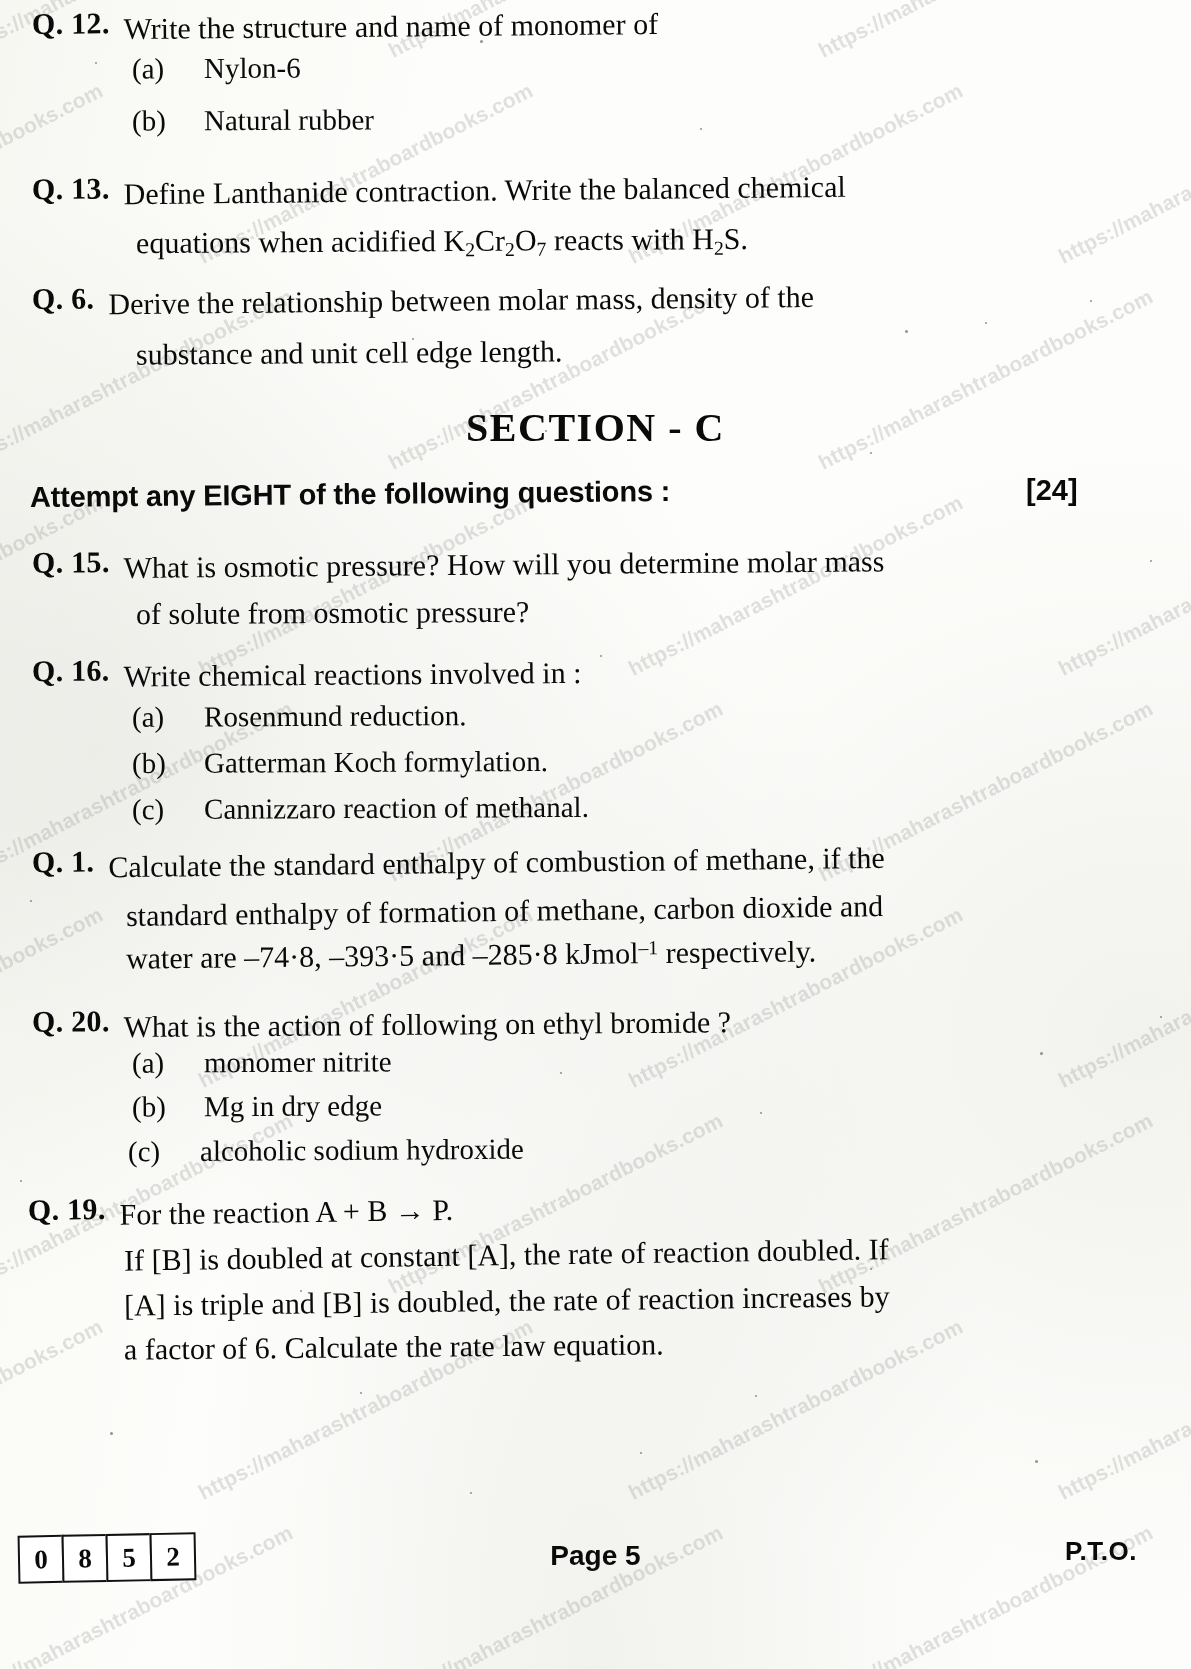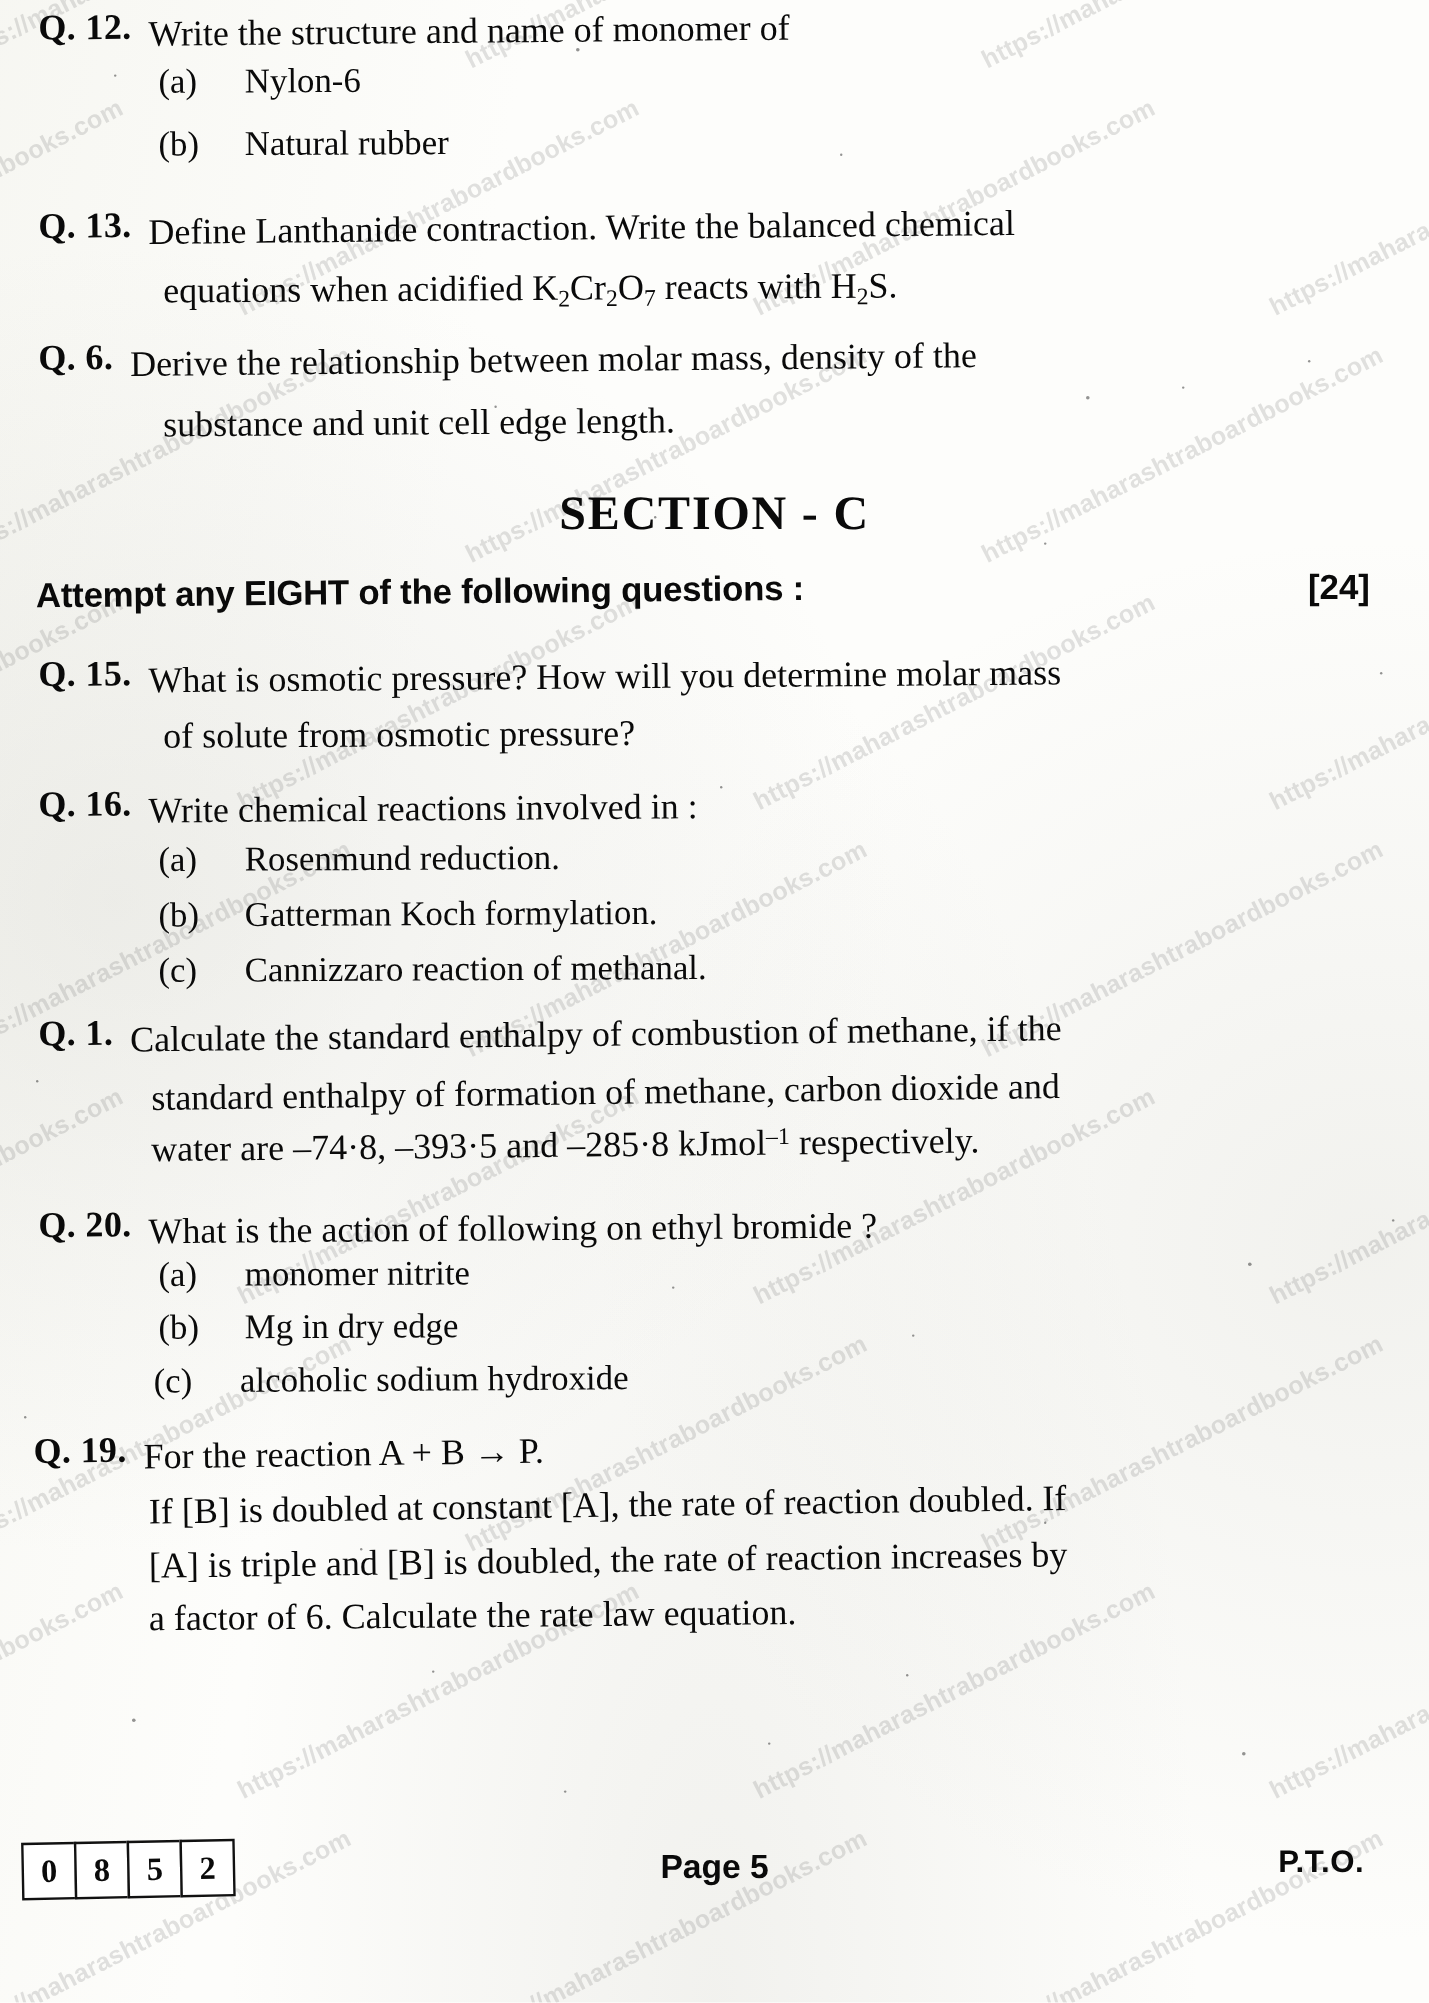--- a/index.html
+++ b/index.html
@@ -235,21 +235,21 @@
       <span class="qnum">Q. 6.</span>
       <span class="qtext" style="margin-left:14px;">Derive the relationship between molar mass, density of the</span>
     </div>
     <div class="cont-line" style="left:136px; top:330px; transform:rotate(-0.45deg);">
       <span>substance and unit cell edge length.</span>
     </div>
 
     <div class="section-head" style="top:404px;">SECTION - C</div>
 
     <div class="instruction" style="left:30px; top:478px; transform:rotate(-0.55deg);">Attempt any EIGHT of the following questions :</div>
-    <div class="marks" style="left:1090px; top:474px;">[24]</div>
+    <div class="marks" style="left:1026px; top:474px;">[24]</div>
 
     <div class="qrow" style="left:32px; top:542px; transform:rotate(-0.5deg);">
       <span class="qnum">Q. 15.</span>
       <span class="qtext" style="margin-left:14px;">What is osmotic pressure? How will you determine molar mass</span>
     </div>
     <div class="cont-line" style="left:136px; top:590px; transform:rotate(-0.35deg);">
       <span>of solute from osmotic pressure?</span>
     </div>
 
     <div class="qrow" style="left:32px; top:652px; transform:rotate(-0.45deg);">

